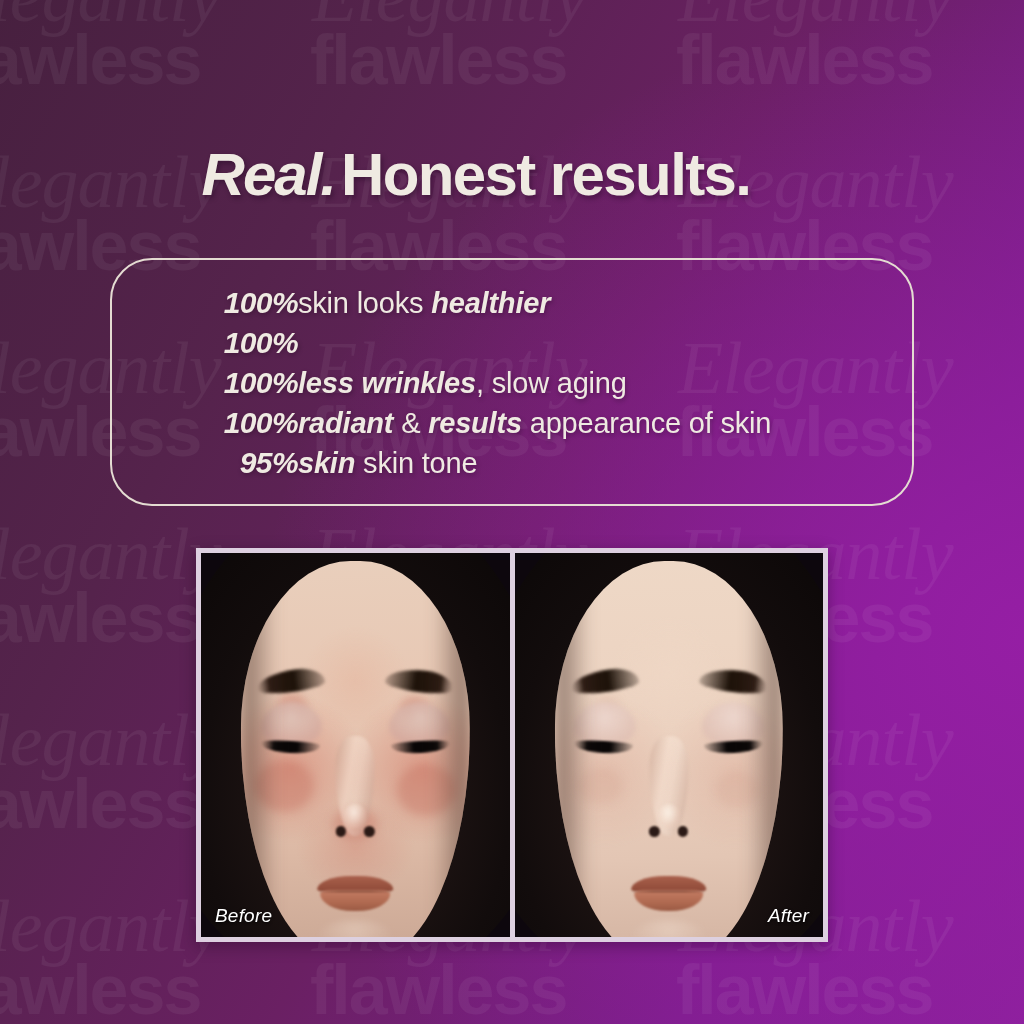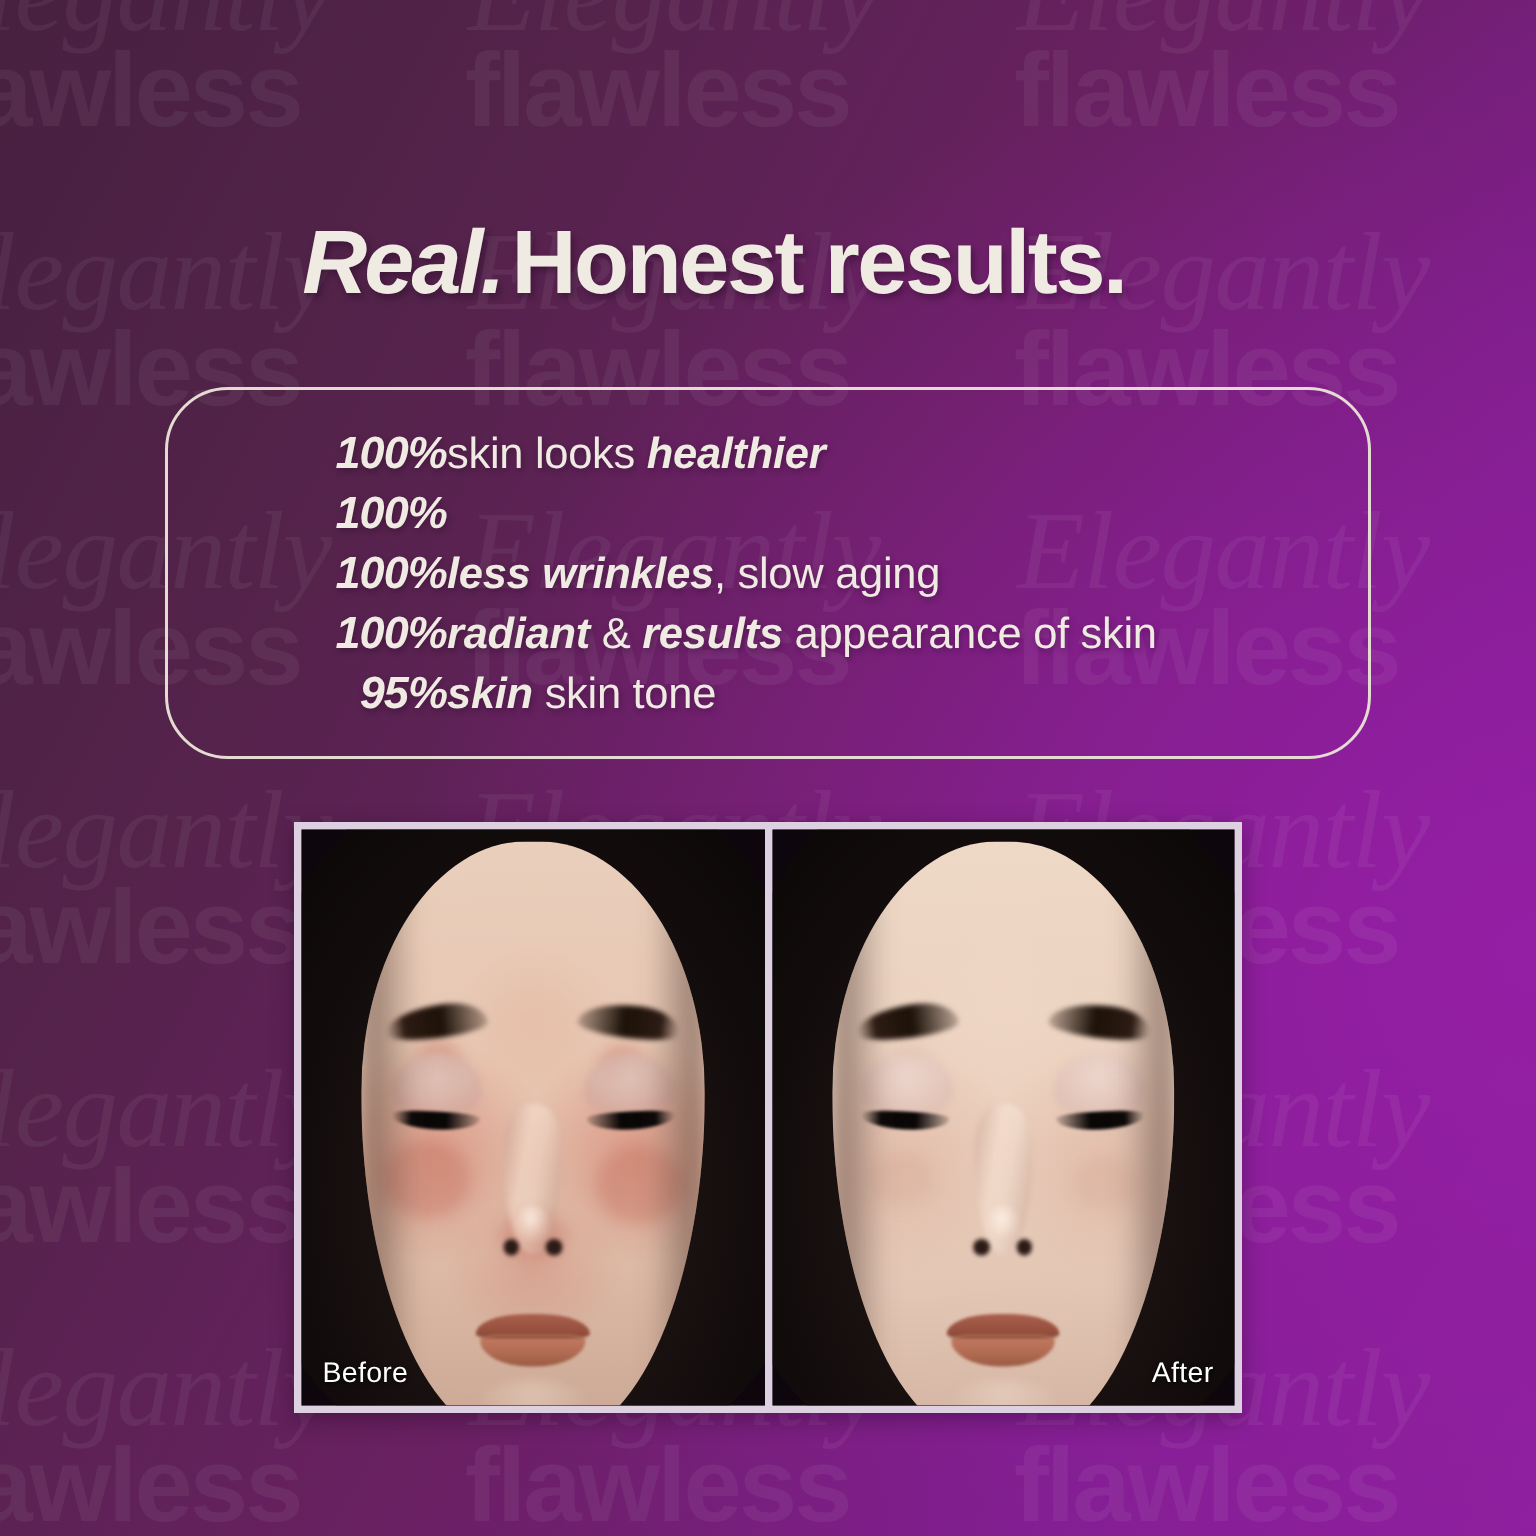--- a/index.html
+++ b/index.html
@@ -143,20 +143,21 @@
   .photo {
     position: relative;
     flex: 1 1 0;
     overflow: hidden;
     background: #100a10;
   }
   .photo-caption {
     position: absolute;
     bottom: 10px;
     color: #ffffff;
+    font-style: italic;
     font-size: 19px;
     letter-spacing: 0.2px;
     text-shadow: 0 1px 3px rgba(0,0,0,0.85);
     z-index: 9;
   }
   .cap-left { left: 14px; }
   .cap-right { right: 14px; }
 
   
   .face-wrap {

